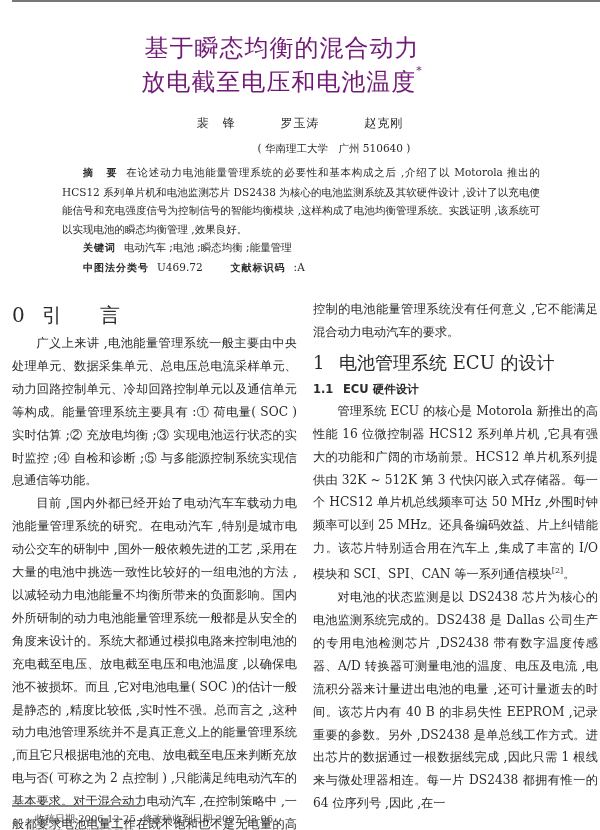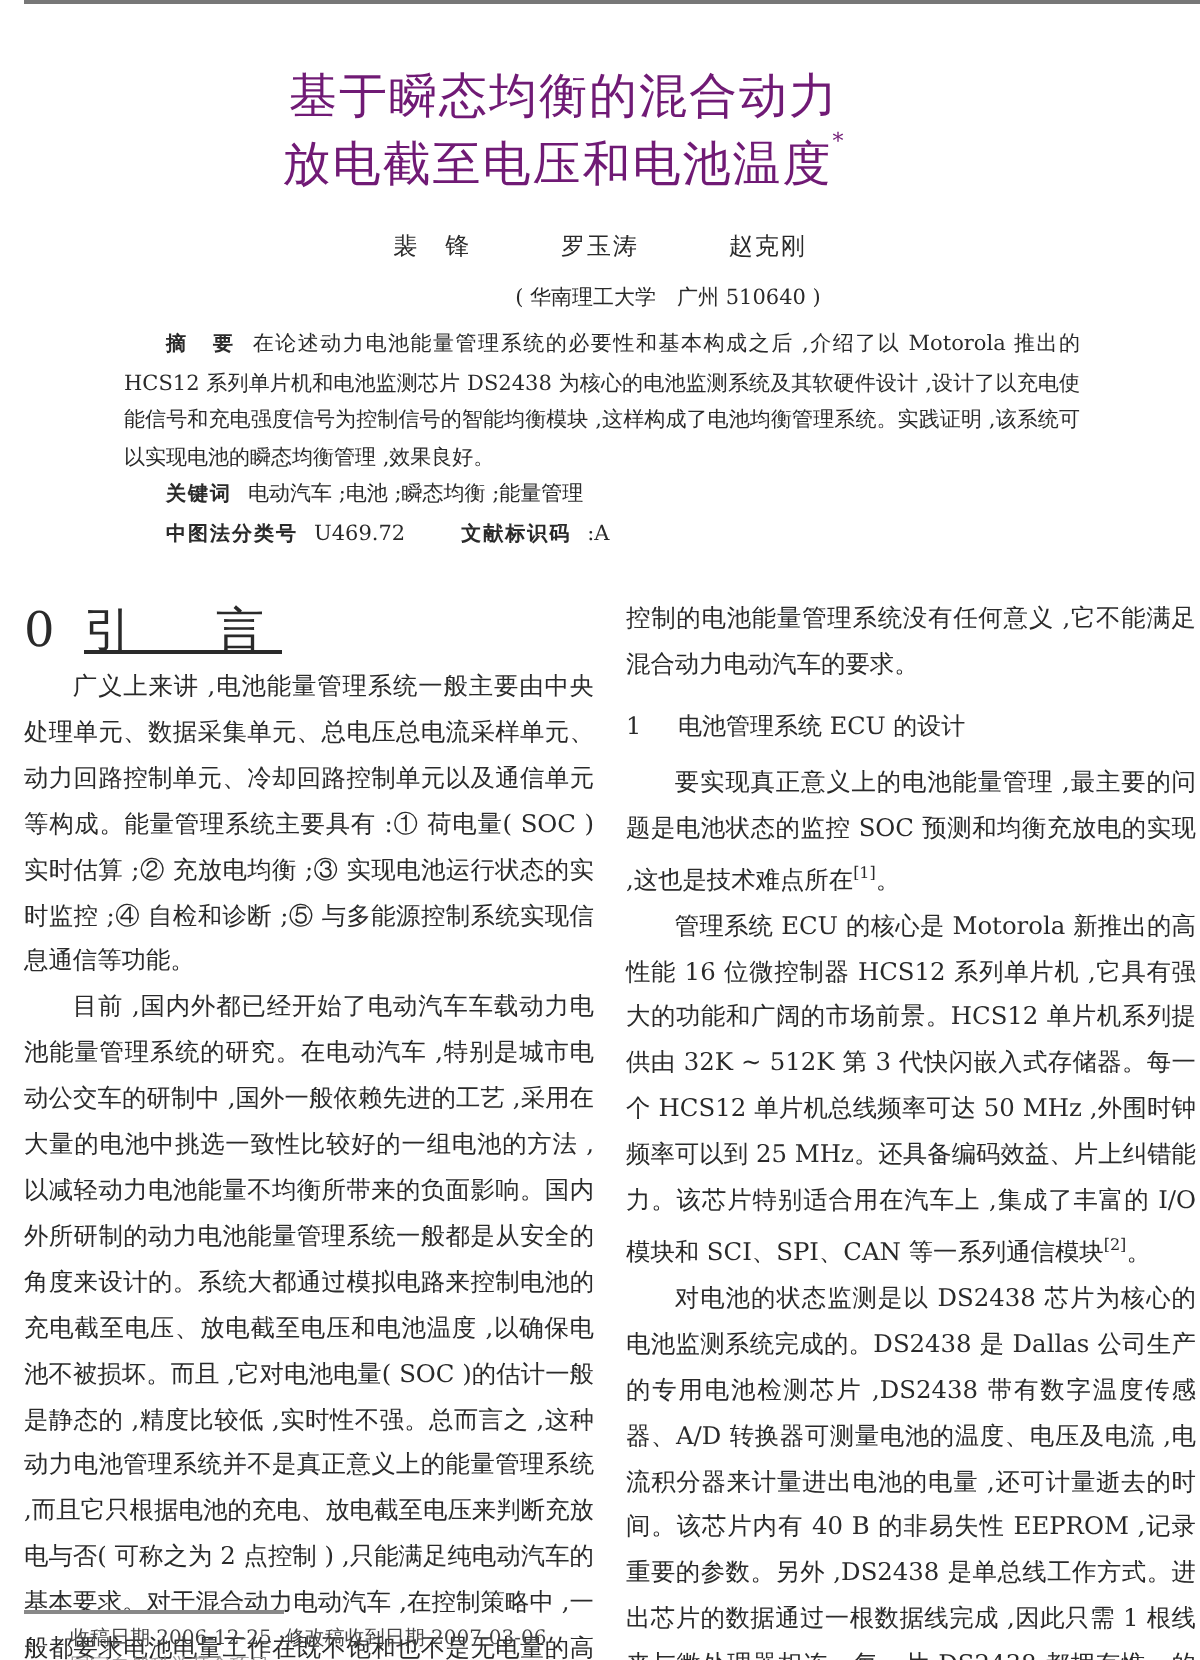--- a/index.html
+++ b/index.html
@@ -20,24 +20,24 @@
   .abstract p { margin: 0; }
   .abstract .indent { text-indent: 2em; }
   .abstract .lbl { font-weight: bold; font-family: "DejaVu Sans", sans-serif; font-size: 10px; letter-spacing: 1px; margin-right: 8px; }
   .abstract .kw-line { padding-left: 2em; }
   .abstract .gap { display: inline-block; width: 28px; }
   .col { position: absolute; top: 298px; width: 285px; font-size: 12.2px; line-height: 22.9px; text-align: justify; }
   .col-left { left: 12px; }
   .col-right { left: 313px; }
   .col p { margin: 0; }
   .col .indent { text-indent: 2em; }
-  .h1 { font-size: 24px; height: 34px; line-height: 34px; letter-spacing: 1px; text-decoration: underline; }
+  .h1 { font-size: 20px; height: 34px; line-height: 34px; letter-spacing: 1px; }
   .h1 .num { display: inline-block; width: 30px; }
   .h1-wide { letter-spacing: 9px; }
-  .h1b { font-size: 12px; height: 32px; line-height: 38px; margin-bottom: 4px; }
+  .h1b { font-size: 18px; height: 32px; line-height: 38px; margin-bottom: 4px; }
   .h1b .num { display: inline-block; width: 26px; }
   .h2 { font-family: "DejaVu Sans", sans-serif; font-weight: bold; font-size: 11.5px; height: 20px; line-height: 18px; }
   .h2 .num { display: inline-block; width: 30px; }
   sup.ref { font-size: 8px; }
   .footrule { position: absolute; top: 805px; left: 12px; width: 130px; height: 2px; background: #888; }
   .footnote { position: absolute; top: 812px; left: 35px; font-size: 10px; color: #444; white-space: nowrap; }
   .footnote2 { position: absolute; top: 826px; left: 35px; font-size: 10px; color: #999; white-space: nowrap; height: 4px; overflow: hidden; }
 </style>
 </head>
 <body>
@@ -62,20 +62,20 @@
 
 <div class="col col-left">
   <div class="h1"><span class="num">0</span><span class="h1-wide">引　言</span></div>
   <p class="indent">广义上来讲 ,电池能量管理系统一般主要由中央处理单元、数据采集单元、总电压总电流采样单元、动力回路控制单元、冷却回路控制单元以及通信单元等构成。能量管理系统主要具有 :① 荷电量( SOC )实时估算 ;② 充放电均衡 ;③ 实现电池运行状态的实时监控 ;④ 自检和诊断 ;⑤ 与多能源控制系统实现信息通信等功能。</p>
   <p class="indent">目前 ,国内外都已经开始了电动汽车车载动力电池能量管理系统的研究。在电动汽车 ,特别是城市电动公交车的研制中 ,国外一般依赖先进的工艺 ,采用在大量的电池中挑选一致性比较好的一组电池的方法 ,以减轻动力电池能量不均衡所带来的负面影响。国内外所研制的动力电池能量管理系统一般都是从安全的角度来设计的。系统大都通过模拟电路来控制电池的充电截至电压、放电截至电压和电池温度 ,以确保电池不被损坏。而且 ,它对电池电量( SOC )的估计一般是静态的 ,精度比较低 ,实时性不强。总而言之 ,这种动力电池管理系统并不是真正意义上的能量管理系统 ,而且它只根据电池的充电、放电截至电压来判断充放电与否( 可称之为 2 点控制 ) ,只能满足纯电动汽车的基本要求。对于混合动力电动汽车 ,在控制策略中 ,一般都要求电池电量工作在既不饱和也不是无电量的高效率工作段 ,这对 2 点</p>
 </div>
 
 <div class="col col-right">
   <p>控制的电池能量管理系统没有任何意义 ,它不能满足混合动力电动汽车的要求。</p>
   <div class="h1b"><span class="num">1</span><span>电池管理系统 ECU 的设计</span></div>
-  <p class="indent"><span>要实现真正意义上的电池能量管理 ,最主要的问题是电池状态的监控 SOC 预测和均衡充放电的实现 ,这也是技术难点所在</span><sup class="ref">[1]</sup><span>。</span></p>
+  <div class="h2"><span class="num">1.1</span><span>ECU 硬件设计</span></div>
   <p class="indent"><span>管理系统 ECU 的核心是 Motorola 新推出的高性能 16 位微控制器 HCS12 系列单片机 ,它具有强大的功能和广阔的市场前景。HCS12 单片机系列提供由 32K ~ 512K 第 3 代快闪嵌入式存储器。每一个 HCS12 单片机总线频率可达 50 MHz ,外围时钟频率可以到 25 MHz。还具备编码效益、片上纠错能力。该芯片特别适合用在汽车上 ,集成了丰富的 I/O 模块和 SCI、SPI、CAN 等一系列通信模块</span><sup class="ref">[2]</sup><span>。</span></p>
   <p class="indent">对电池的状态监测是以 DS2438 芯片为核心的电池监测系统完成的。DS2438 是 Dallas 公司生产的专用电池检测芯片 ,DS2438 带有数字温度传感器、A/D 转换器可测量电池的温度、电压及电流 ,电流积分器来计量进出电池的电量 ,还可计量逝去的时间。该芯片内有 40 B 的非易失性 EEPROM ,记录重要的参数。另外 ,DS2438 是单总线工作方式。进出芯片的数据通过一根数据线完成 ,因此只需 1 根线来与微处理器相连。每一片 DS2438 都拥有惟一的 64 位序列号 ,因此 ,在一</p>
 </div>
 
 <div class="footrule"></div>
 <div class="footnote">收稿日期 2006-12-25 ;修改稿收到日期 2007-03-06</div>
 <div class="footnote2">国家自然科学基金项目</div>
 
 </body></html>

